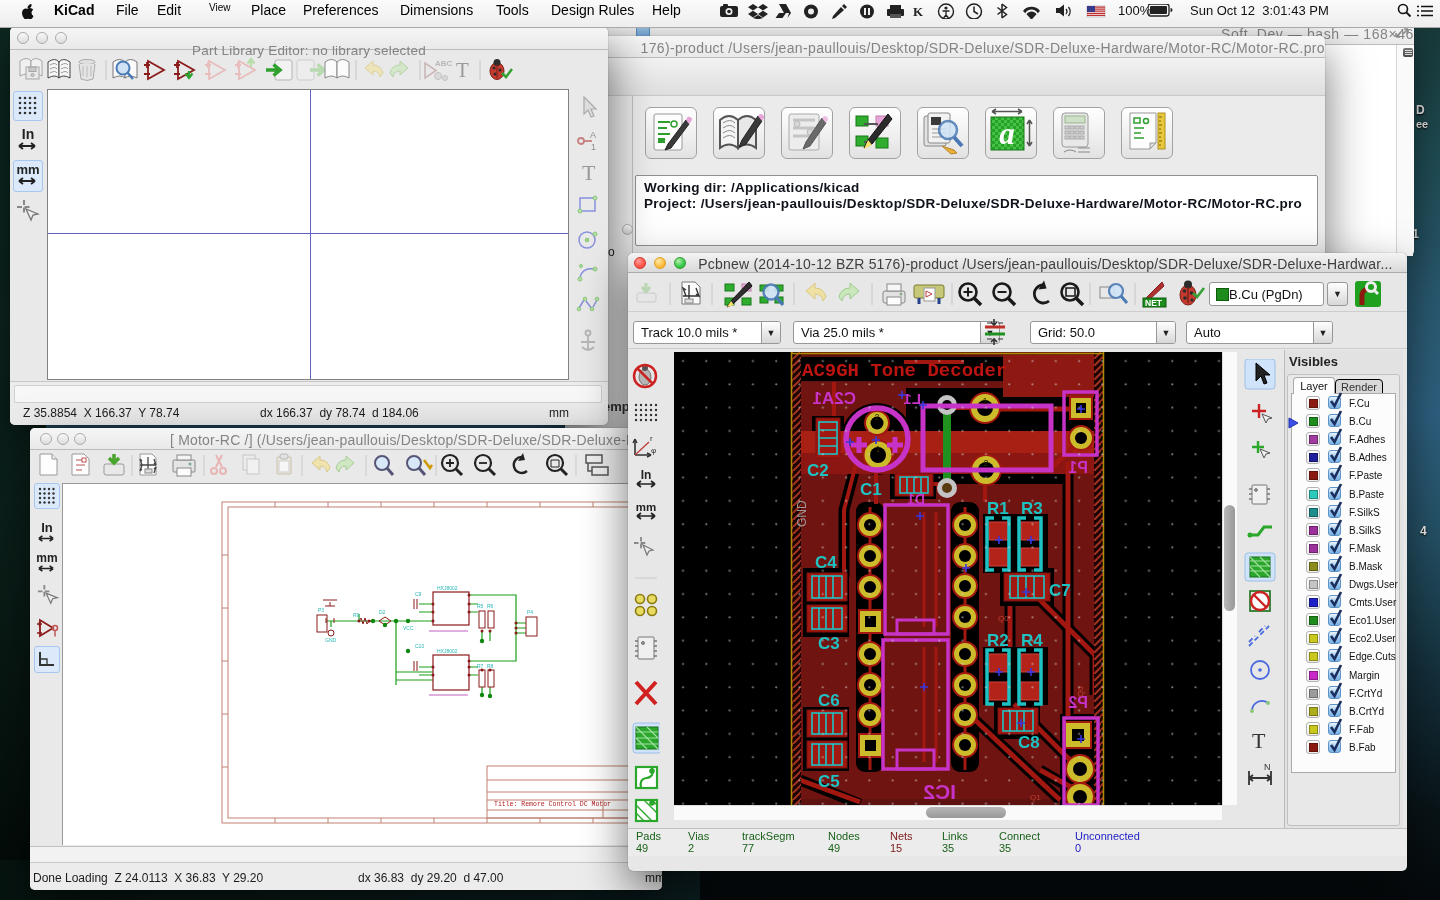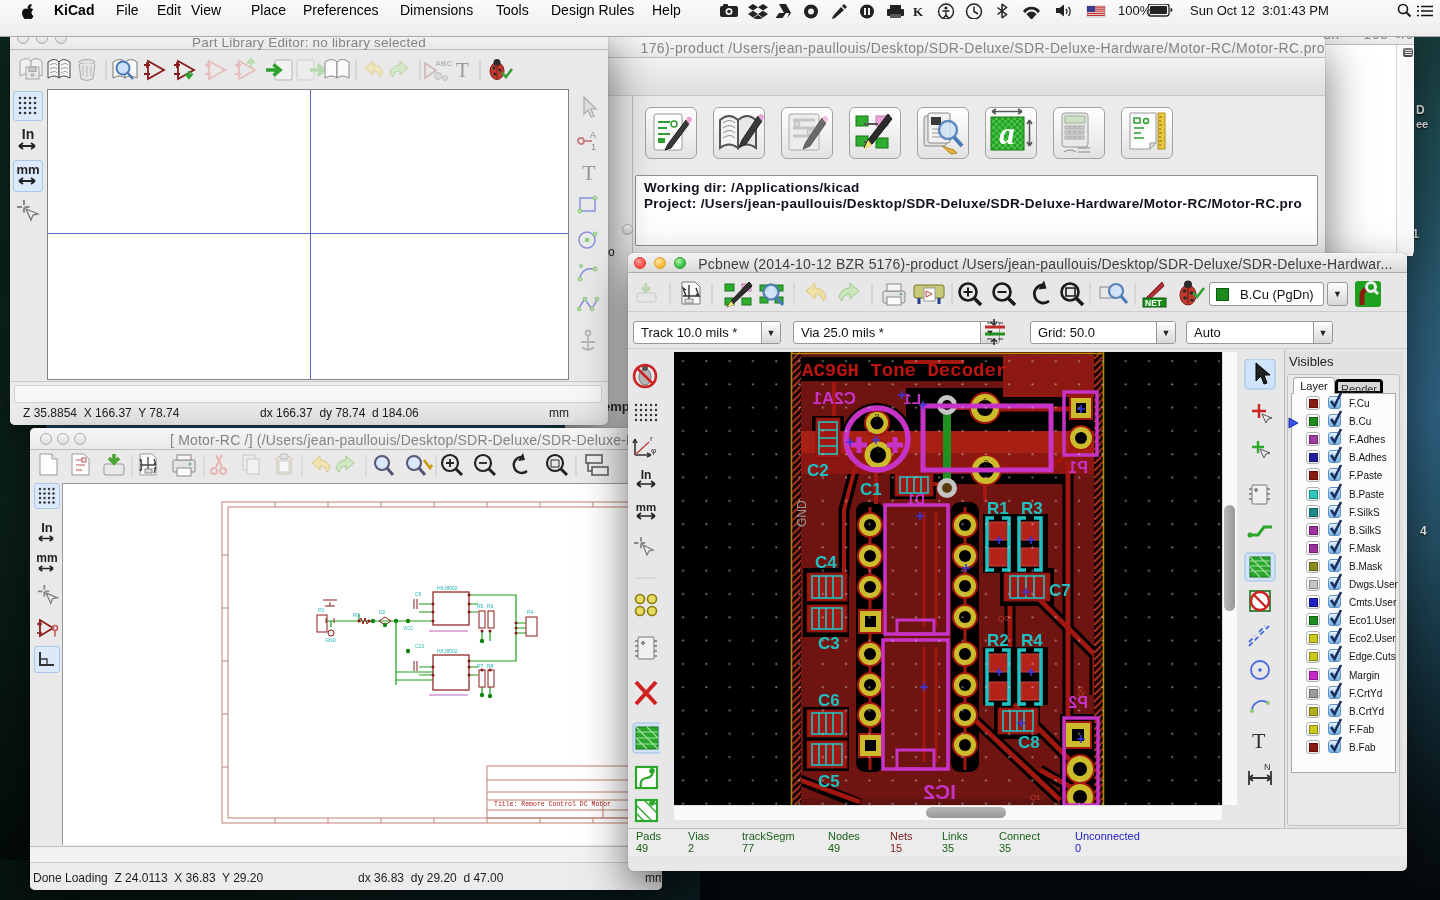--- a/index.html
+++ b/index.html
@@ -161,21 +161,21 @@
   </div>
 
   <div class="abs" style="left:70px;top:139px;width:683px;height:71px;background:#fff;border:1px solid #919191;border-radius:2px;font-family:'Liberation Sans',sans-serif;font-weight:bold;font-size:13.5px;letter-spacing:.3px;color:#10121c;padding:4px 0 0 8px;line-height:16px;white-space:nowrap;overflow:hidden">Working dir: /Applications/kicad<br>Project: /Users/jean-paullouis/Desktop/SDR-Deluxe/SDR-Deluxe-Hardware/Motor-RC/Motor-RC.pro</div>
 </div>
 
 <div class="win" style="left:10px;top:27px;width:598px;height:398px;background:#e9e9e9">
   <div class="tb inact" style="height:23px"></div>
   <span class="tl e" style="left:7px;top:5px"></span>
     <span class="tl e" style="left:26px;top:5px"></span>
     <span class="tl e" style="left:45px;top:5px"></span>
-  <div class="ttl inact" style="top:8px">Part Library Editor: no library selected</div>
+  <div class="ttl inact" style="top:16px">Part Library Editor: no library selected</div>
 
   <svg class="ico" style="left:9px;top:29px" width="505" height="28" viewBox="0 0 505 28">
     <g stroke="#a5a5a5" fill="#f0f0f0">
         <path d="M1 5 Q8 0 12 5 L12 20 Q8 16 1 20 Z"></path>
         <path d="M23 5 Q16 0 12 5 L12 20 Q16 16 23 20 Z"></path>
         <rect x="7" y="11" width="13" height="12" fill="#e8e8e8" stroke="#a5a5a5"></rect>
         <rect x="10" y="11" width="7" height="4.5" fill="#c8c8c8"></rect>
         <circle cx="13.5" cy="19" r="1.5" fill="#cdcdcd"></circle>
       </g>
     <g stroke="#444" fill="#f6f6f6">
@@ -647,21 +647,21 @@
         <path d="M556 8 v16" stroke="#7c1f16" stroke-width="1.4"></path>
         <circle cx="552.5" cy="12" r="1.8" fill="#2b2b2b"></circle>
         <circle cx="559.5" cy="14" r="1.8" fill="#2b2b2b"></circle>
         <circle cx="553" cy="19" r="1.8" fill="#2b2b2b"></circle>
         <circle cx="560" cy="21" r="1.6" fill="#2b2b2b"></circle>
         <path d="M561 14 l4 4 7-9" stroke="#36a136" stroke-width="2.6" fill="none"></path>
       </g>
   </svg>
   <div class="combo" style="left:581px;top:29px;width:115px;height:24px">
       <span style="width:13px;height:13px;background:#1d8c1d;border:1px solid #0d5c0d;margin-left:6px"></span>
-      <span class="t" style="padding-left:11px">B.Cu (PgDn)</span>
+      <span class="t" style="padding-left:0">B.Cu (PgDn)</span>
     </div>
   <div class="abs" style="left:699px;top:29px;width:21px;height:24px;border:1px solid #979797;border-radius:3px;background:linear-gradient(#fefefe,#d7d7d7);text-align:center;font-size:9px;color:#222;line-height:22px">▼</div>
   <svg class="ico" style="left:727px;top:28px" width="26" height="26" viewBox="0 0 26 26">
       <rect x="0" y="0" width="26" height="26" rx="3" fill="#1fa01f"></rect>
       <path d="M7 24 v-10 q0-4 5-6" stroke="#8b1a10" stroke-width="5" fill="none"></path>
       <circle cx="16" cy="6" r="4.5" fill="none" stroke="#eee" stroke-width="3"></circle>
       <path d="M19 9 l4 4" stroke="#eee" stroke-width="3"></path>
     </svg>
   <div class="abs" style="left:0;top:58px;width:779px;height:1px;background:#cdcdcd"></div>
 
@@ -1079,25 +1079,25 @@
       <circle cx="8" cy="352" r="2" fill="#8bc87a"></circle>
       <circle cx="24" cy="344" r="2" fill="#8bc87a"></circle>
     <text x="8" y="389" font-size="22" font-family="Liberation Serif,serif" fill="#333">T</text>
     <g stroke="#333" stroke-width="1.8" fill="none">
         <path d="M5 412 v14 M27 412 v14 M5 419 h22 m-22 0 l4-3 m-4 3 l4 3 m18-3 l-4-3 m4 3 l-4 3"></path>
         <text x="20" y="411" font-size="9" fill="#333" stroke="none">N</text>
       </g>
   </svg>
 
   <div class="abs" style="left:656px;top:97px;width:119px;height:482px;background:#e2e2e2;border-left:1px solid #bbb">
-    <div class="abs" style="left:4px;top:4px;font-size:13px;font-weight:normal;color:#222">Visibles</div>
+    <div class="abs" style="left:4px;top:4px;font-size:13px;font-weight:bold;color:#222">Visibles</div>
     <div class="abs" style="left:2px;top:24px;width:113px;height:452px;background:#e8e8e8;border:1px solid #c0c0c0;border-radius:3px"></div>
 
     <div class="abs" style="left:8px;top:27px;width:42px;height:17px;background:#fdfdfd;border:1px solid #aaa;border-bottom:none;border-radius:4px 4px 0 0;font-size:11px;text-align:center;line-height:16px;color:#111;z-index:3">Layer</div>
-    <div class="abs" style="left:50px;top:29px;width:48px;height:15px;background:#d8d8d8;border:3px solid #000000;border-radius:4px 4px 0 0;font-size:11px;text-align:center;line-height:14px;color:#333">Render</div>
+    <div class="abs" style="left:50px;top:29px;width:48px;height:15px;background:#d8d8d8;border:1px solid #000000;border-radius:4px 4px 0 0;font-size:11px;text-align:center;line-height:14px;color:#333">Render</div>
     <div class="abs" style="left:6px;top:43px;width:105px;height:380px;background:#fcfcfc;border:1px solid #aaa"></div>
     <style>
     .lr{position:absolute;left:0;width:112px;height:18px}
     .swb{position:absolute;left:21px;top:0;width:14px;height:14px;background:linear-gradient(#fff,#ececec);border:1px solid #b2b2b2;border-radius:3px}
     .swc{position:absolute;left:24px;top:3px;width:9px;height:9px;border:1px solid rgba(0,0,0,.3)}
     .ckb{position:absolute;left:43px;top:0;width:13px;height:13px;border-radius:3px;border:1px solid #5b92c8;background:linear-gradient(#eef6fd,#9cc8ee 55%,#7ab2e4)}
     .ckm{position:absolute;left:42px;top:-5px;z-index:2}
     .lbl{position:absolute;left:64px;top:2px;font-size:10px;color:#111}
     </style>
     <svg class="abs" style="left:3px;top:67px;z-index:2" width="11" height="12" viewBox="0 0 11 12">
@@ -1291,29 +1291,29 @@
     <div class="abs" style="left:114px;top:1px;color:#1a611a">trackSegm<br>77</div>
     <div class="abs" style="left:200px;top:1px;color:#1a611a">Nodes<br>49</div>
     <div class="abs" style="left:262px;top:1px;color:#7c1a1a">Nets<br>15</div>
     <div class="abs" style="left:314px;top:1px;color:#1a611a">Links<br>35</div>
     <div class="abs" style="left:371px;top:1px;color:#1a611a">Connect<br>35</div>
     <div class="abs" style="left:447px;top:1px;color:#2020c8">Unconnected<br>0</div>
   </div>
 
 </div>
 
-<div class="abs" style="left:0;top:0;width:1440px;height:37px;background:linear-gradient(#fbfbfb,#ededed);border-bottom:1px solid #a9a9a9;z-index:50">
+<div class="abs" style="left:0;top:0;width:1440px;height:28px;background:linear-gradient(#fbfbfb,#ededed);border-bottom:1px solid #a9a9a9;z-index:50">
   <svg class="abs" style="left:21px;top:3px" width="14" height="16" viewBox="0 0 14 16">
       <path d="M10.5 1 q0.5 2-1 3.5 q-1.5 1.5-3 1 q-0.3-2 1.2-3.3 q1.5-1.4 2.8-1.2 Z" fill="#111"></path>
       <path d="M7 5.5 q1.5-0.8 3-0.3 q1.5 0.4 2.2 1.5 q-1.8 1.2-1.7 3.2 q0.1 2.2 2 3 q-0.6 1.6-1.6 2.6 q-1 1.1-2.1 0.7 q-1-0.4-1.8-0.4 q-0.9 0-1.8 0.4 q-1.1 0.5-2.1-0.7 q-1.9-2.2-2.1-5 q-0.1-2.5 1.3-3.9 q1.1-1.1 2.6-1.1 q0.8 0 2.1 0.5 Z" fill="#111"></path>
     </svg>
   <span class="abs" style="left:54px;top:2px;font-size:14px;font-weight:bold;color:#000">KiCad</span>
   <span class="abs" style="left:116px;top:2px;font-size:14px;color:#000">File</span>
   <span class="abs" style="left:157px;top:2px;font-size:14px;color:#000">Edit</span>
-  <span class="abs" style="left:191px;top:2px;font-size:14px;color:#000">View</span>
+  <span class="abs" style="left:209px;top:2px;font-size:10px;color:#000">View</span>
   <span class="abs" style="left:251px;top:2px;font-size:14px;color:#000">Place</span>
   <span class="abs" style="left:303px;top:2px;font-size:14px;color:#000">Preferences</span>
   <span class="abs" style="left:400px;top:2px;font-size:14px;color:#000">Dimensions</span>
   <span class="abs" style="left:496px;top:2px;font-size:14px;color:#000">Tools</span>
   <span class="abs" style="left:551px;top:2px;font-size:14px;color:#000">Design Rules</span>
   <span class="abs" style="left:652px;top:2px;font-size:14px;color:#000">Help</span>
   <svg class="abs" style="left:715px;top:2px" width="400" height="17" viewBox="0 0 400 17">
     <g fill="#222">
       <rect x="5" y="4" width="18" height="11" rx="2"></rect>
         <circle cx="14" cy="9.5" r="3.5" fill="#eee"></circle>

